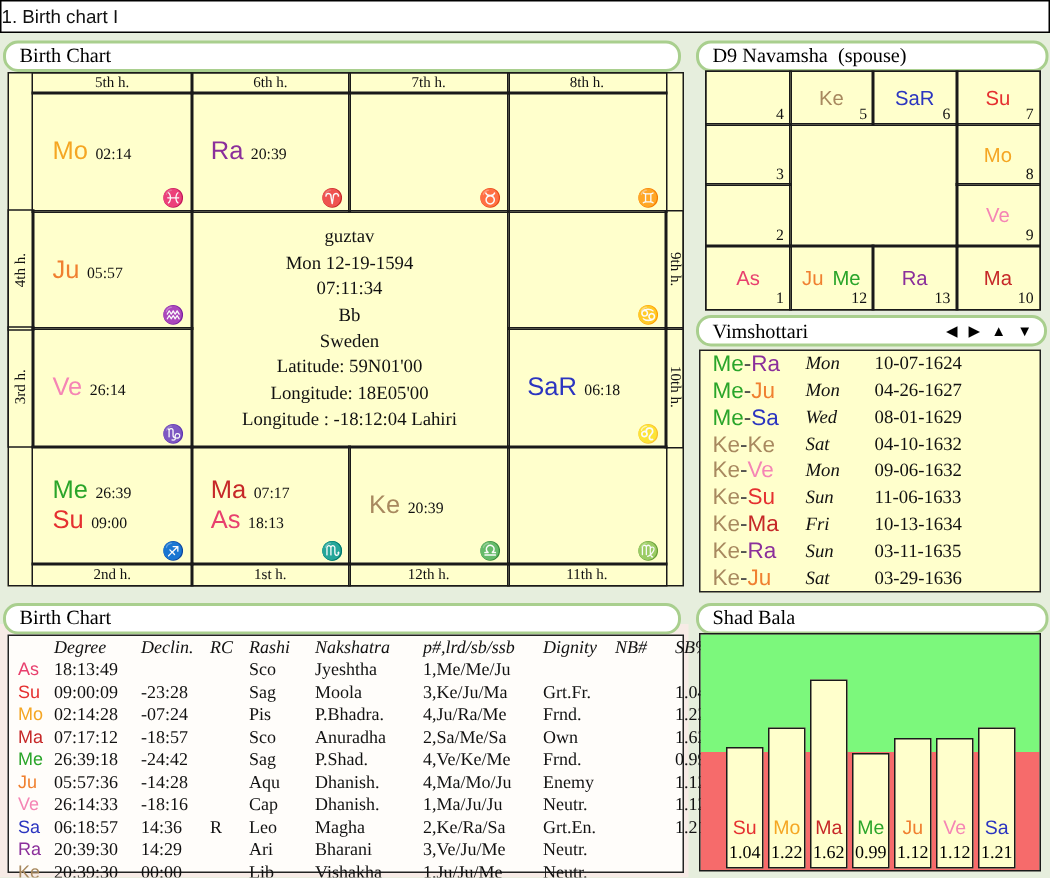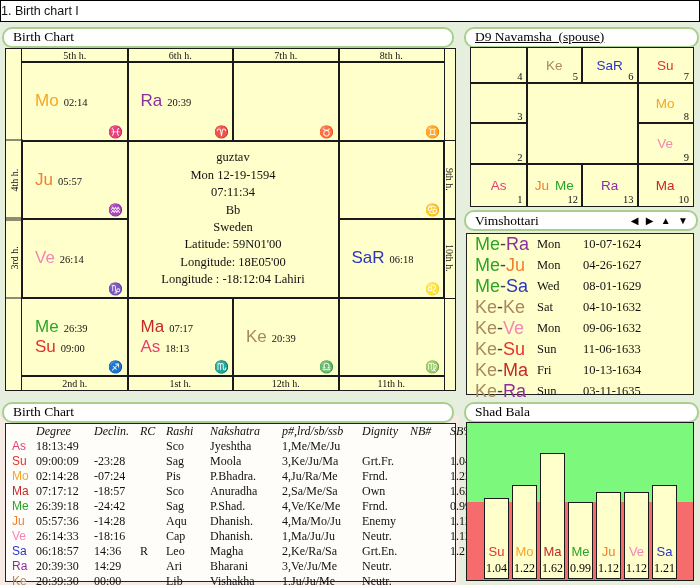--- a/index.html
+++ b/index.html
@@ -61,23 +61,23 @@
   .d9num{position:absolute;right:4px;bottom:1px;font-size:10.5px;}
   .d9center{grid-area:dc;outline:1px solid #1a1a1a;}
   .c-a4{grid-area:a4}.c-a5{grid-area:a5}.c-a6{grid-area:a6}.c-a7{grid-area:a7}
   .c-a3{grid-area:a3}.c-a8{grid-area:a8}.c-a2{grid-area:a2}.c-a9{grid-area:a9}
   .c-a1{grid-area:a1}.c-a12{grid-area:a12}.c-a11{grid-area:a11}.c-a10{grid-area:a10}
 
   
   .vlist{position:absolute;left:466px;top:233px;width:226px;height:160px;background:#ffffcc;
          border:1px solid #222;display:flex;flex-direction:column;justify-content:space-around;}
   .vrow{display:flex;align-items:center;padding-left:8px;font-size:12.5px;}
-  .vpair{width:62px;font-family:"Liberation Sans",sans-serif;font-size:18px;}
+  .vpair{width:62px;font-family:"Liberation Sans",sans-serif;font-size:15px;}
   .vdash{color:#444;}
-  .vday{width:46px;}
+  .vday{width:46px;font-style:italic;}
 
   
   .tbox{position:absolute;left:5px;top:423px;width:449px;height:157px;background:#fffdfa;
         border:1px solid #222;display:flex;flex-direction:column;justify-content:space-around;}
   .trow{display:grid;grid-template-columns:24px 58px 46px 26px 44px 72px 80px 48px 40px 1fr;
         align-items:baseline;padding-left:6px;font-size:12px;}
   .trow .pl{font-family:"Liberation Sans",sans-serif;font-size:12px;}
   .thead span{font-style:italic;}
 
   
@@ -217,21 +217,21 @@
       <div>Mon 12-19-1594</div>
       <div>07:11:34</div>
       <div>Bb</div>
       <div>Sweden</div>
       <div>Latitude: 59N01'00</div>
       <div>Longitude: 18E05'00</div>
       <div>Longitude : -18:12:04 Lahiri</div>
     </div>
 </div>
 
-<div class="pill" style="left:464px;top:27px;width:222px;text-decoration:underline;">
+<div class="pill" style="left:464px;top:27px;width:222px;">
   <span>D9 Navamsha&nbsp; (spouse)</span>
 </div>
 
 <div class="d9">
   <div class="d9cell c-a4">
       <div class="d9p"></div>
       <span class="d9num">4</span>
     </div>
   <div class="d9cell c-a5">
       <div class="d9p">

